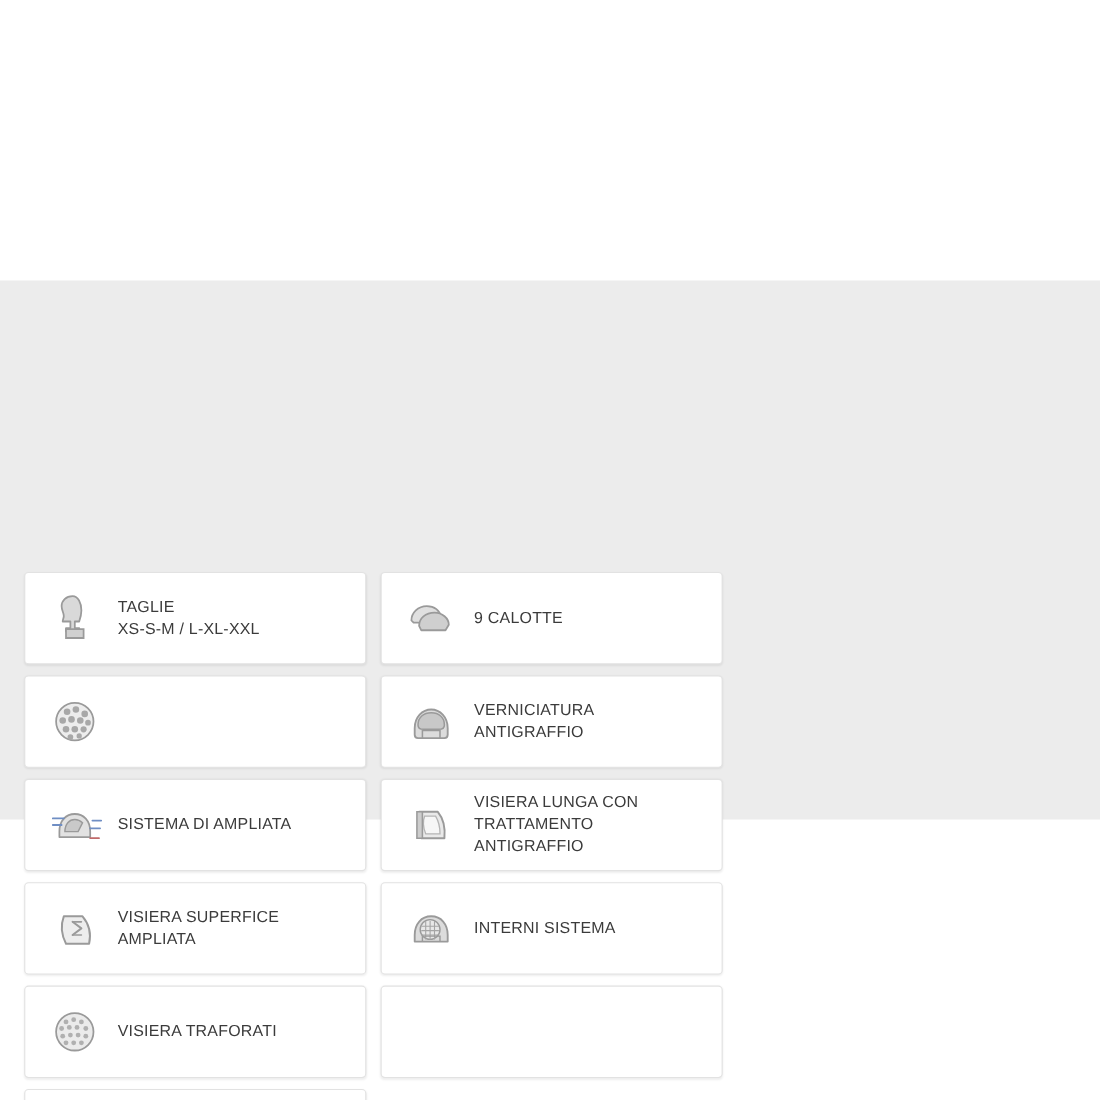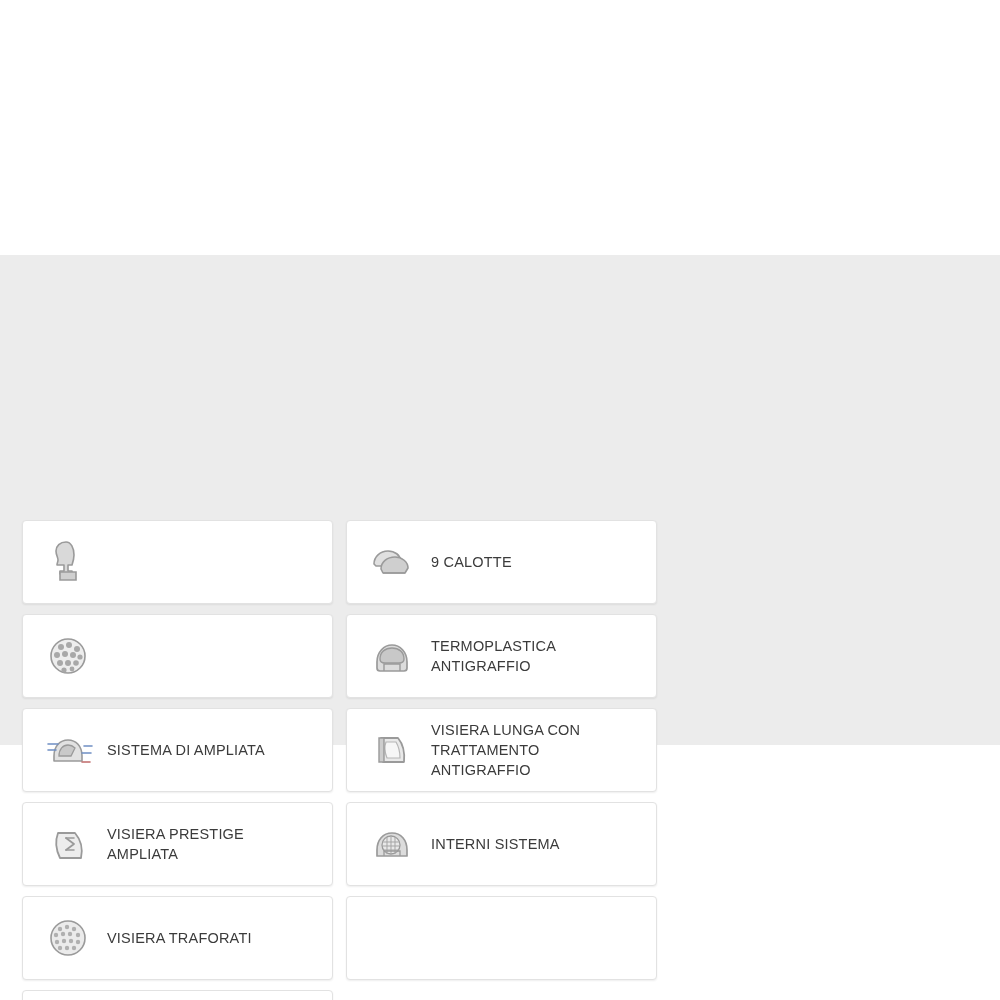--- a/index.html
+++ b/index.html
@@ -79,20 +79,22 @@
   <div id="panel">
     <div id="grid">
 
       <div class="card">
         <span class="icon">
           <svg width="56" height="56" viewBox="0 0 56 56">
             <path d="M26 8c-6 0-10 4-10 9 0 4 2 6 2 9 0 2-1 3-1 5h7v6h-4v3h12v-3h-4V31h4c1-3 2-6 2-10 0-7-3-13-8-13z" fill="#d9d9d9" stroke="#9a9a9a" stroke-width="1.6" stroke-linejoin="round"></path>
             <path d="M20 38h16v8H20z" fill="#d0d0d0" stroke="#9a9a9a" stroke-width="1.6"></path>
           </svg>
         </span>
+        <span class="label">TAGLIE
+XS-S-M / L-XL-XXL</span>
       </div>
 
       <div class="card">
         <span class="icon">
           <svg width="56" height="56" viewBox="0 0 56 56">
             <path d="M10 30c0-7 6-13 14-13 7 0 12 4 13 10l-3 5H12z" fill="#e0e0e0" stroke="#9a9a9a" stroke-width="1.6" stroke-linejoin="round"></path>
             <path d="M17 35c0-7 6-12 14-12 7 0 13 5 13 11l-3 5H19z" fill="#cfcfcf" stroke="#9a9a9a" stroke-width="1.6" stroke-linejoin="round"></path>
             <path d="M19 39h22" stroke="#9a9a9a" stroke-width="1.4"></path>
           </svg>
         </span>
@@ -123,21 +125,21 @@
       </div>
 
       <div class="card">
         <span class="icon">
           <svg width="56" height="56" viewBox="0 0 56 56">
             <path d="M13 34c0-10 7-17 15-17s15 7 15 17v6c0 2-1 3-3 3H16c-2 0-3-1-3-3z" fill="#dcdcdc" stroke="#9a9a9a" stroke-width="1.7" stroke-linejoin="round"></path>
             <path d="M16 31c0-7 5-11 12-11s12 4 12 11c0 3-2 4-5 4H21c-3 0-5-1-5-4z" fill="#c8c8c8" stroke="#9a9a9a" stroke-width="1.4"></path>
             <path d="M20 43v-7h16v7" fill="none" stroke="#9a9a9a" stroke-width="1.4"></path>
           </svg>
         </span>
-        <span class="label">TERMOPLASTICA
+        <span class="label">VERNICIATURA
 ANTIGRAFFIO</span>
       </div>
 
       <div class="card">
         <span class="icon">
           <svg width="56" height="56" viewBox="0 0 56 56">
             <path d="M14 34c0-10 6-16 14-16s14 6 14 16v5H14z" fill="#e2e2e2" stroke="#9a9a9a" stroke-width="1.6" stroke-linejoin="round"></path>
             <path d="M19 34c0-7 4-11 9-11 3 0 5 1 7 3l-4 8z" fill="#c9c9c9" stroke="#9a9a9a" stroke-width="1.3"></path>
             <path d="M8 22h10M8 28h8M44 24h8M42 31h9" stroke="#6f8ec4" stroke-width="1.6" stroke-linecap="round"></path>
             <path d="M42 40h8" stroke="#c06a6a" stroke-width="1.6" stroke-linecap="round"></path>
@@ -160,21 +162,21 @@
       </div>
 
       <div class="card">
         <span class="icon">
           <svg width="56" height="56" viewBox="0 0 56 56">
             <path d="M18 17h17c6 7 8 16 6 25H20c-4-8-5-17-2-25z" fill="#ededed" stroke="#9a9a9a" stroke-width="1.8" stroke-linejoin="round"></path>
             <path d="M26 22l8 6-8 6" fill="none" stroke="#9a9a9a" stroke-width="1.8" stroke-linecap="round" stroke-linejoin="round"></path>
             <path d="M34 22h-8M34 34h-8" stroke="#9a9a9a" stroke-width="1.5" stroke-linecap="round"></path>
           </svg>
         </span>
-        <span class="label">VISIERA PRESTIGE
+        <span class="label">VISIERA SUPERFICE
 AMPLIATA</span>
       </div>
 
       <div class="card">
         <span class="icon">
           <svg width="56" height="56" viewBox="0 0 56 56">
             <path d="M13 34c0-10 6-17 15-17s15 7 15 17v6H13z" fill="#dcdcdc" stroke="#9a9a9a" stroke-width="1.7" stroke-linejoin="round"></path>
             <circle cx="27" cy="29" r="9" fill="#e8e8e8" stroke="#9a9a9a" stroke-width="1.3"></circle>
             <g stroke="#a5a5a5" stroke-width="1">
               <path d="M19 26h16M19 30h16M19 34h16M23 21v17M27 21v17M31 21v17"></path>

